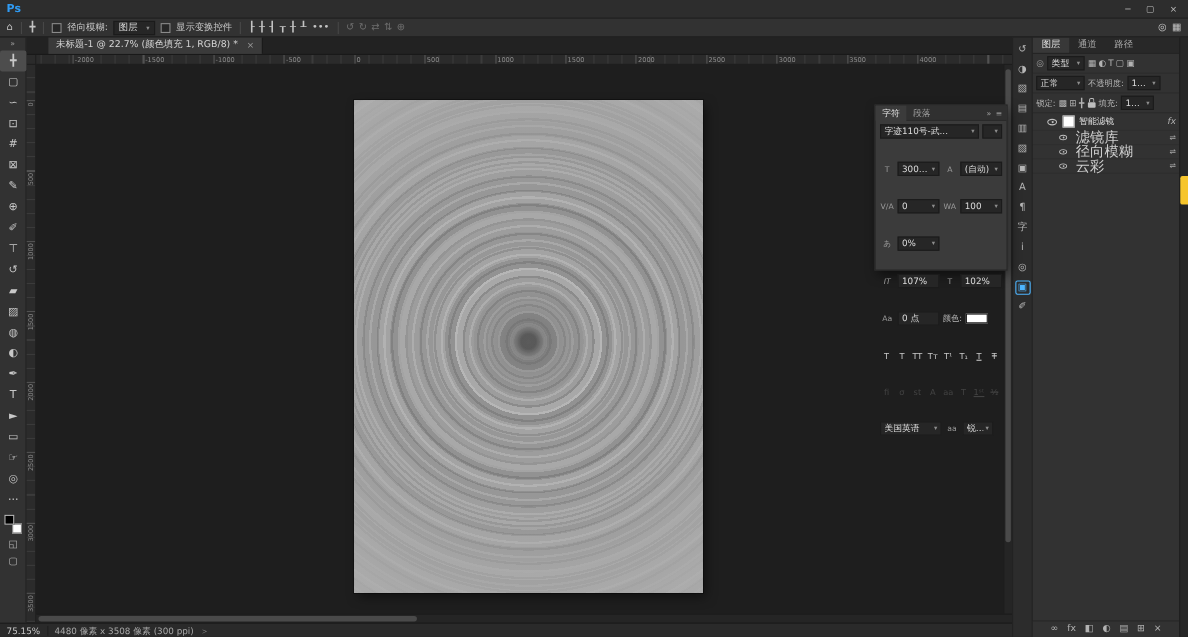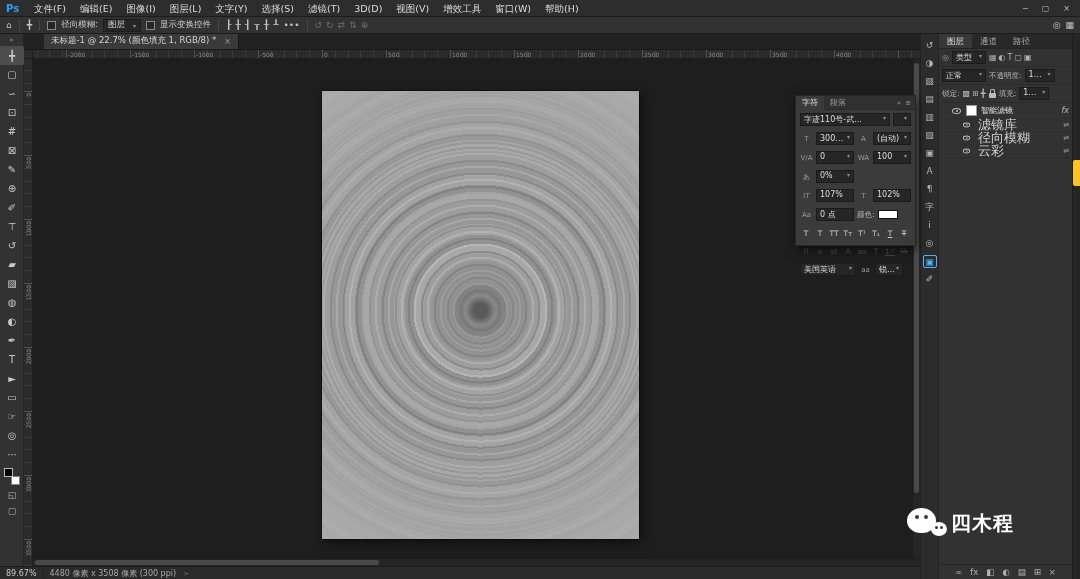--- a/index.html
+++ b/index.html
@@ -88,36 +88,36 @@
 
   
   #statusbar{position:absolute;left:0;top:566px;width:920px;height:13px;background:#2a2a2a;
              border-top:1px solid #1b1b1b;display:flex;align-items:center;font-size:8px;color:#b5b5b5}
   .zoom-field{padding:0 6px;color:#c7c7c7}
   .sb-sep{width:1px;height:9px;background:#1f1f1f;margin-right:6px}
   .doc-info{color:#a8a8a8;white-space:nowrap}
   .sb-arrow{margin-left:6px;color:#888}
 
   
-  .fld{display:inline-flex;background:#262626;border:1px solid #1b1b1b;height:13px;
+  .fld{display:inline-flex;align-items:center;background:#262626;border:1px solid #1b1b1b;height:13px;
        padding:0 3px;color:#ddd;font-size:8px;gap:2px;white-space:nowrap;overflow:hidden;flex:none}
   .fld-t{overflow:hidden;text-overflow:ellipsis;white-space:nowrap}
   .grow{flex:1 1 auto;min-width:0}
   .w18{width:18px}.w28{width:28px}.w30{width:30px}.w34{width:34px}.w38{width:38px}
   .w44{width:44px}.w56{width:56px}
 
   
   #charpanel{position:absolute;left:795px;top:95px;width:121px;height:151px;background:#3b3b3b;
              border:1px solid #262626;box-shadow:2px 4px 10px rgba(0,0,0,.55);z-index:30;font-size:8px}
   .cp-header{height:14px;background:#303030;border-bottom:1px solid #292929;display:flex;align-items:center}
   .cp-tab{padding:0 6px;height:14px;line-height:14px;font-size:8px;color:#9f9f9f}
   .cp-tab.active{background:#3b3b3b;color:#e0e0e0}
   .cp-hicons{margin-left:auto;display:flex;gap:4px;padding-right:4px;color:#9a9a9a;font-size:7px}
   .cp-body{padding:3px 4px}
-  .cp-row{display:flex;align-items:center;gap:3px;margin-bottom:6px}
+  .cp-row{display:flex;align-items:center;gap:3px;margin-bottom:21px}
   .micon{color:#9a9a9a;font-size:7px;min-width:13px;text-align:center;flex:none}
   .it{font-style:italic}
   .btns{gap:2px}
   .sbtn{width:12px;height:12px;line-height:12px;text-align:center;color:#c9c9c9;font-size:7.5px;
         border:1px solid transparent}
   .btns .sbtn:nth-of-type(7){text-decoration:underline}
   .btns .sbtn:nth-of-type(8){text-decoration:line-through}
   .btns.dim .sbtn{color:#787878}
   .color-swatch{width:20px;height:9px;background:#ffffff;border:1px solid #111;flex:none}
   .cp-label{color:#b5b5b5;font-size:7.5px;white-space:nowrap}
@@ -184,35 +184,20 @@
   .b2::before{left:4px}.b2::after{left:9px}
   .wm-text{position:absolute;left:46px;top:12px;font-size:20px;font-weight:bold;color:#fff;letter-spacing:1px;white-space:nowrap}
 </style>
 </head>
 <body>
 
 <div class="app">
 
   <header id="menubar">
     <span class="ps-logo">Ps</span>
-    <nav class="menus">
-
-    <span class="menu-item" style="--i: 0;">文件(F)</span>
-        <span class="menu-item" style="--i: 1;">编辑(E)</span>
-        <span class="menu-item" style="--i: 2;">图像(I)</span>
-        <span class="menu-item" style="--i: 3;">图层(L)</span>
-        <span class="menu-item" style="--i: 4;">文字(Y)</span>
-        <span class="menu-item" style="--i: 5;">选择(S)</span>
-        <span class="menu-item" style="--i: 6;">滤镜(T)</span>
-        <span class="menu-item" style="--i: 7;">3D(D)</span>
-        <span class="menu-item" style="--i: 8;">视图(V)</span>
-        <span class="menu-item" style="--i: 9;">增效工具</span>
-        <span class="menu-item" style="--i: 10;">窗口(W)</span>
-        <span class="menu-item" style="--i: 11;">帮助(H)</span>
-      </nav>
     <div class="win-controls">
 
     <span class="win-btn" style="--i: 0;">─</span>
         <span class="win-btn" style="--i: 1;">▢</span>
         <span class="win-btn" style="--i: 2;">×</span>
       </div>
   </header>
 
   <div id="optionsbar">
     <span class="ob-icon">⌂</span>
@@ -329,21 +314,21 @@
     </div>
   </div>
   <div id="vscroll">
       <div class="vthumb"></div>
     </div>
   <div id="hscroll">
       <div class="hthumb"></div>
     </div>
 
   <div id="statusbar">
-    <span class="zoom-field">89.67%</span>
+    <span class="zoom-field">75.15%</span>
     <span class="sb-sep"></span>
     <span class="doc-info">4480 像素 x 3508 像素 (300 ppi)</span>
     <span class="sb-arrow">＞</span>
   </div>
 
   <div id="charpanel">
     <div class="cp-header">
       <span class="cp-tab active">字符</span>
       <span class="cp-tab">段落</span>
       <span class="cp-hicons">
@@ -552,21 +537,14 @@
         <span class="lbicon" style="--i: 4;">▤</span>
         <span class="lbicon" style="--i: 5;">⊞</span>
         <span class="lbicon" style="--i: 6;">×</span>
       </div>
   </div>
 
   <div id="farstrip">
     <span class="yellow-tab"></span>
   </div>
 
-  <div id="watermark">
-    <span class="wm-logo">
-      <span class="b1"></span>
-        <span class="b2"></span>
-    </span>
-    <span class="wm-text">四木程</span>
-  </div>
 
 </div>
 
 </body></html>

